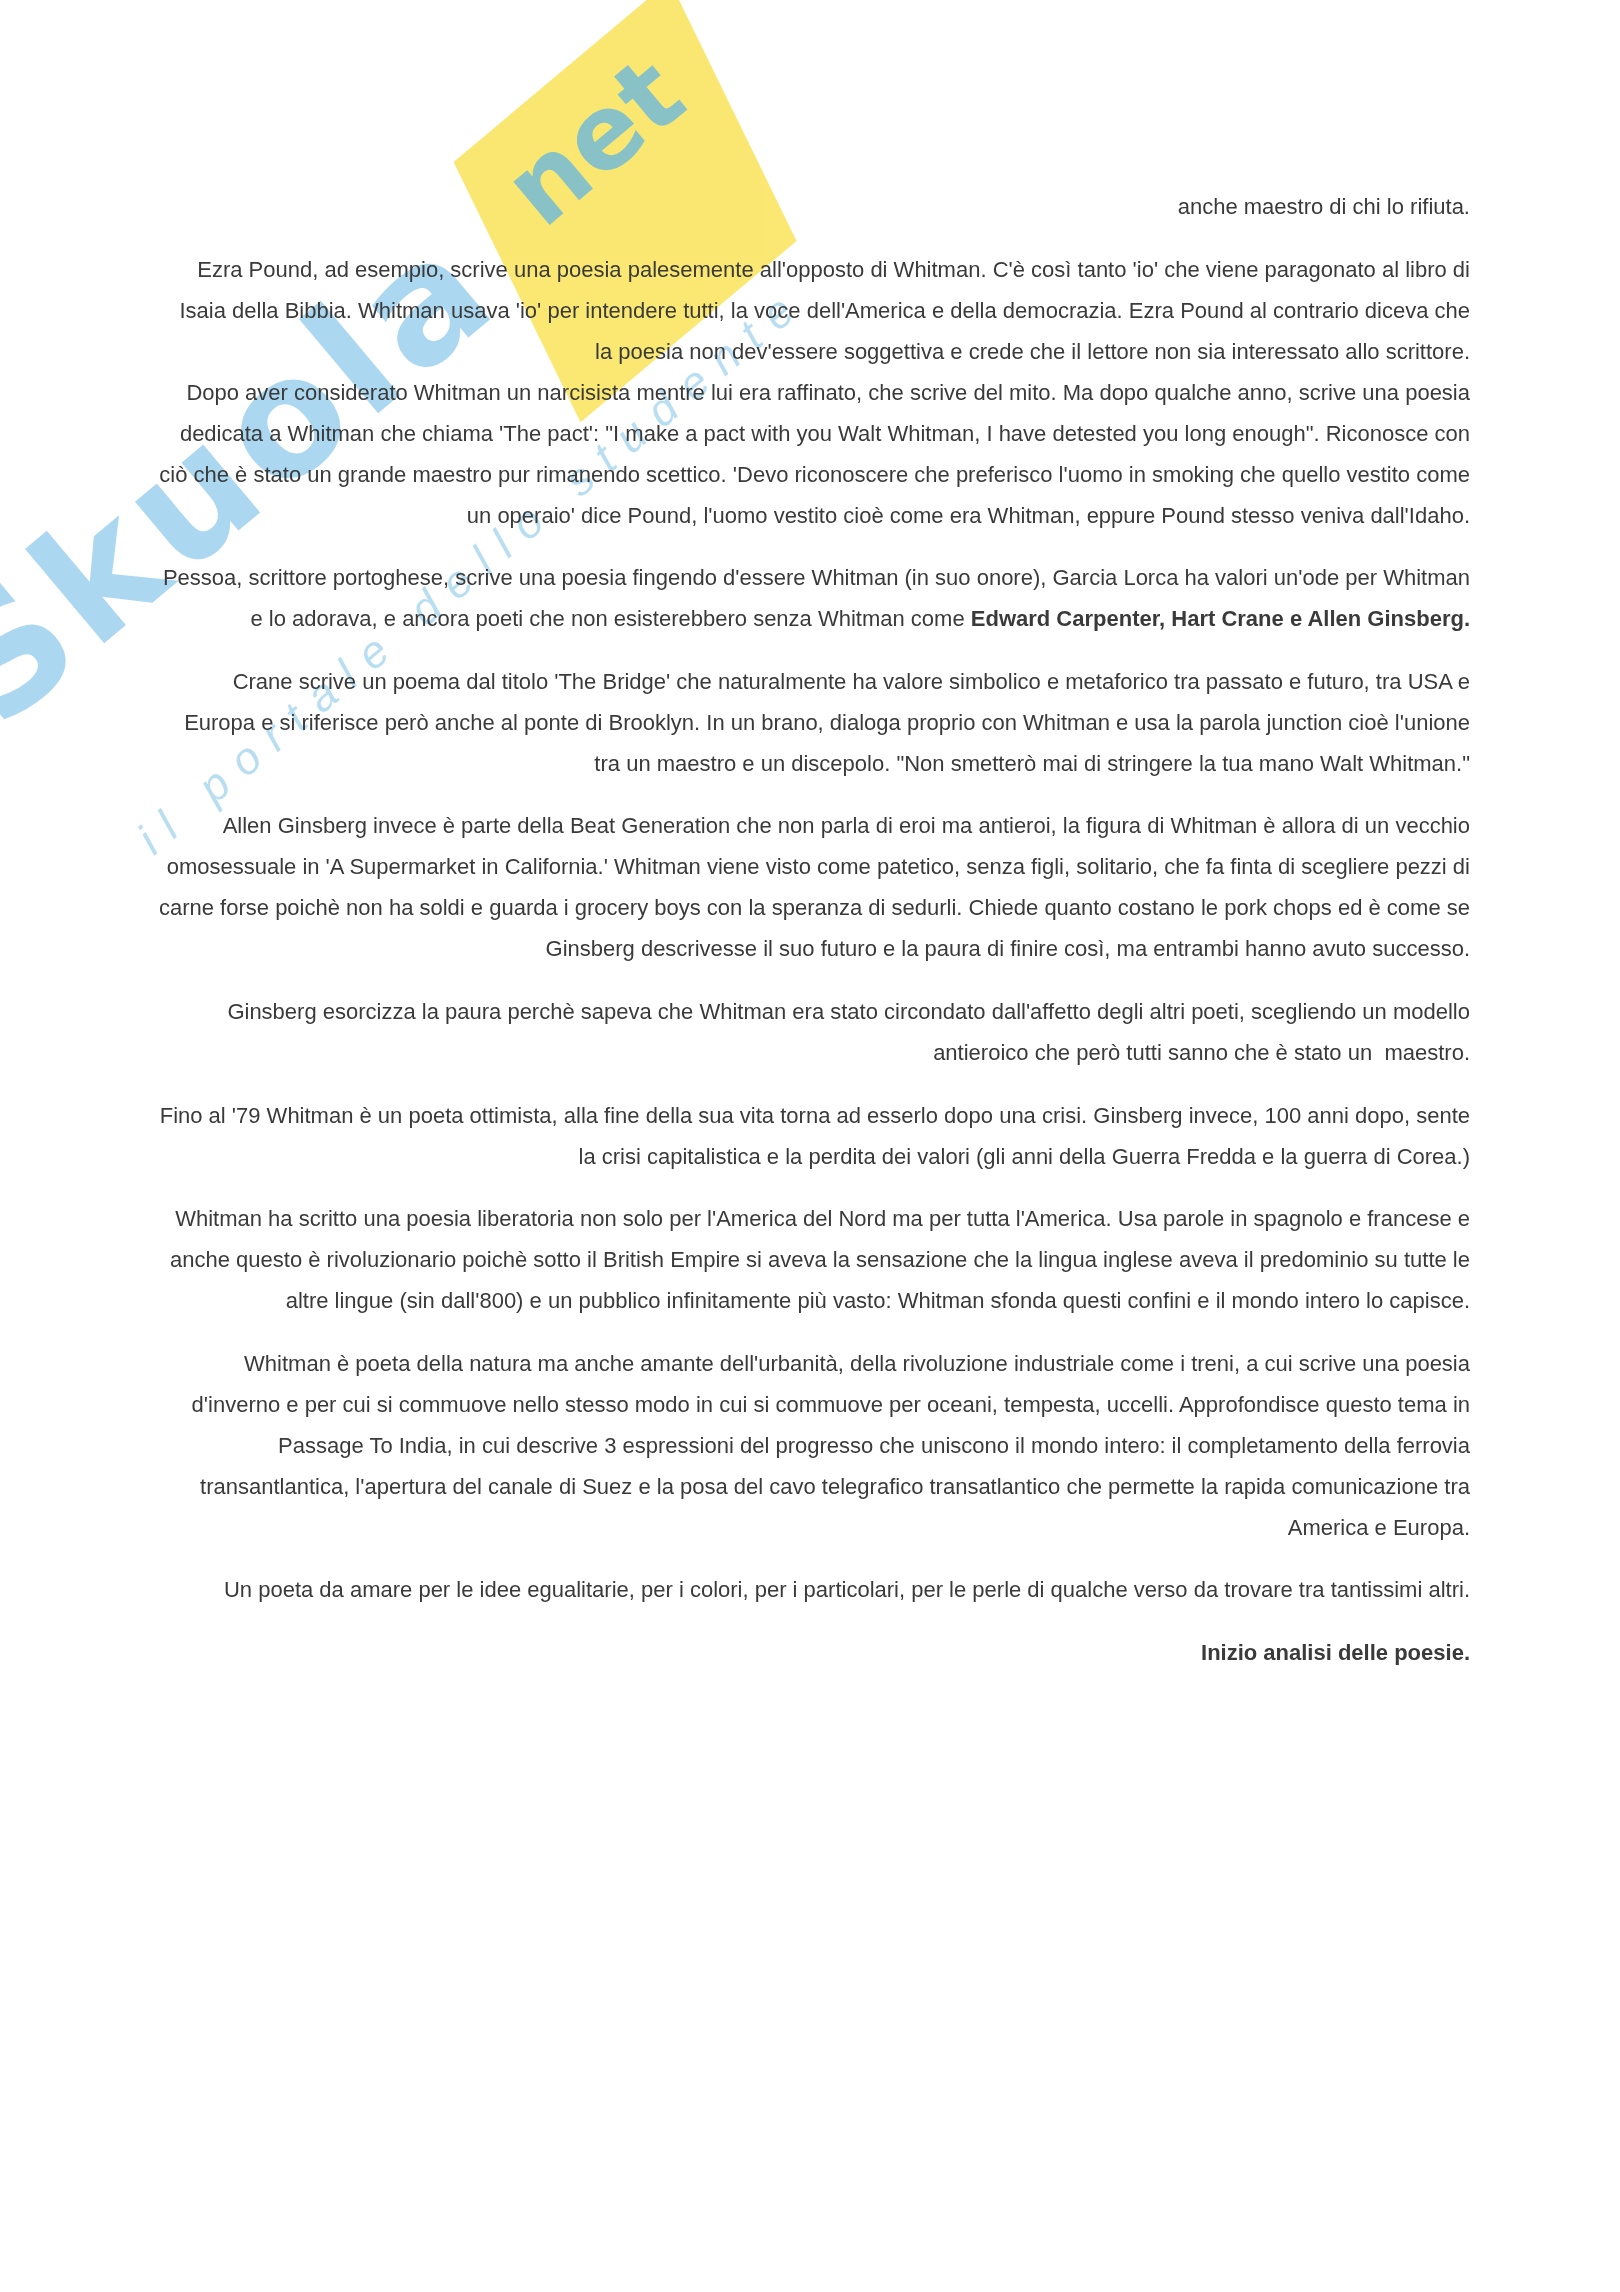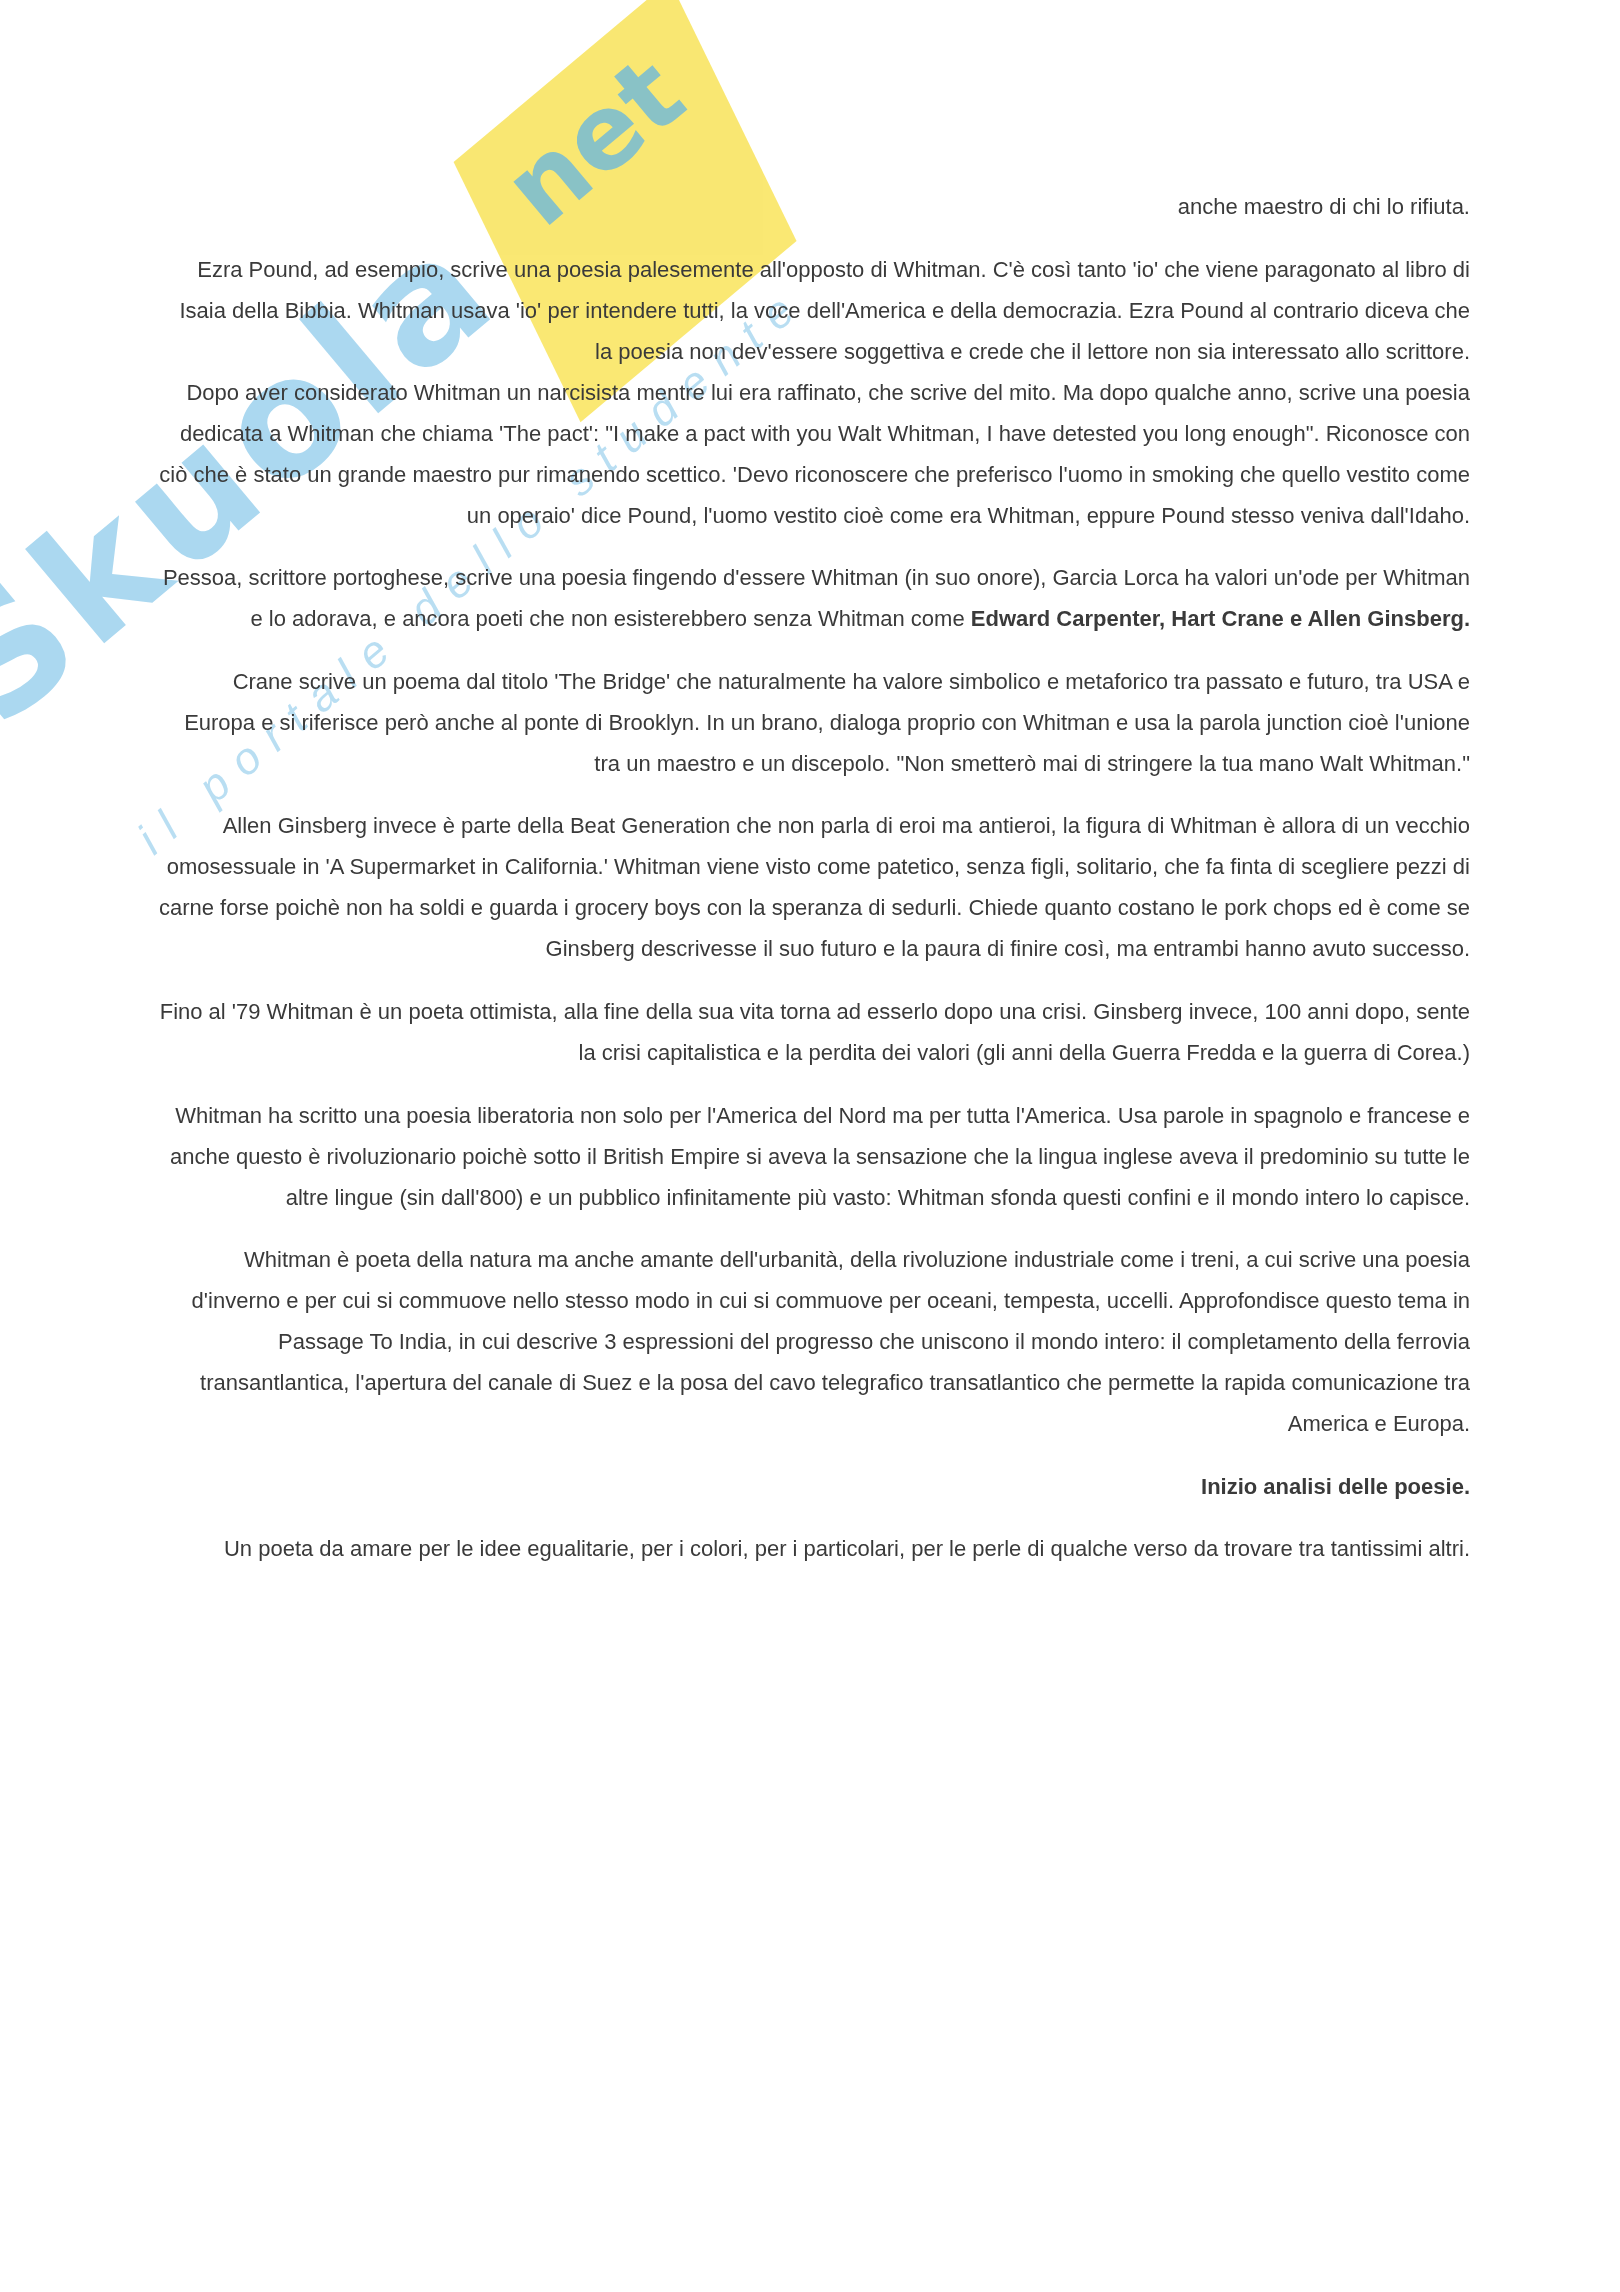--- a/index.html
+++ b/index.html
@@ -102,21 +102,22 @@
     <div class="wm-tagline">il portale dello studente</div>
   </div>
 
   <div class="content">
       <p class="para"><span class="run">anche maestro di chi lo rifiuta.</span></p>
       <p class="para"><span class="run">Ezra Pound, ad esempio, scrive una poesia palesemente all'opposto di Whitman. C'è così tanto 'io' che viene paragonato al libro di Isaia della Bibbia. Whitman usava 'io' per intendere tutti, la voce dell'America e della democrazia. Ezra Pound al contrario diceva che la poesia non dev'essere soggettiva e crede che il lettore non sia interessato allo scrittore.
 Dopo aver considerato Whitman un narcisista mentre lui era raffinato, che scrive del mito. Ma dopo qualche anno, scrive una poesia dedicata a Whitman che chiama 'The pact': "I make a pact with you Walt Whitman, I have detested you long enough". Riconosce con ciò che è stato un grande maestro pur rimanendo scettico. 'Devo riconoscere che preferisco l'uomo in smoking che quello vestito come un operaio' dice Pound, l'uomo vestito cioè come era Whitman, eppure Pound stesso veniva dall'Idaho.</span></p>
       <p class="para"><span class="run">Pessoa, scrittore portoghese, scrive una poesia fingendo d'essere Whitman (in suo onore), Garcia Lorca ha valori un'ode per Whitman e lo adorava, e ancora poeti che non esisterebbero senza Whitman come </span><span class="run bold">Edward Carpenter, Hart Crane e Allen Ginsberg.</span></p>
       <p class="para"><span class="run">Crane scrive un poema dal titolo 'The Bridge' che naturalmente ha valore simbolico e metaforico tra passato e futuro, tra USA e Europa e si riferisce però anche al ponte di Brooklyn. In un brano, dialoga proprio con Whitman e usa la parola junction cioè l'unione tra un maestro e un discepolo. "Non smetterò mai di stringere la tua mano Walt Whitman."</span></p>
       <p class="para"><span class="run">Allen Ginsberg invece è parte della Beat Generation che non parla di eroi ma antieroi, la figura di Whitman è allora di un vecchio omosessuale in 'A Supermarket in California.' Whitman viene visto come patetico, senza figli, solitario, che fa finta di scegliere pezzi di carne forse poichè non ha soldi e guarda i grocery boys con la speranza di sedurli. Chiede quanto costano le pork chops ed è come se Ginsberg descrivesse il suo futuro e la paura di finire così, ma entrambi hanno avuto successo.</span></p>
+      <p class="para"><span class="run">Ginsberg esorcizza la paura perchè sapeva che Whitman era stato circondato dall'affetto degli altri poeti, scegliendo un modello antieroico che però tutti sanno che è stato un  maestro.</span></p>
       <p class="para"><span class="run">Fino al '79 Whitman è un poeta ottimista, alla fine della sua vita torna ad esserlo dopo una crisi. Ginsberg invece, 100 anni dopo, sente la crisi capitalistica e la perdita dei valori (gli anni della Guerra Fredda e la guerra di Corea.)</span></p>
       <p class="para"><span class="run">Whitman ha scritto una poesia liberatoria non solo per l'America del Nord ma per tutta l'America. Usa parole in spagnolo e francese e anche questo è rivoluzionario poichè sotto il British Empire si aveva la sensazione che la lingua inglese aveva il predominio su tutte le altre lingue (sin dall'800) e un pubblico infinitamente più vasto: Whitman sfonda questi confini e il mondo intero lo capisce.</span></p>
       <p class="para"><span class="run">Whitman è poeta della natura ma anche amante dell'urbanità, della rivoluzione industriale come i treni, a cui scrive una poesia d'inverno e per cui si commuove nello stesso modo in cui si commuove per oceani, tempesta, uccelli. Approfondisce questo tema in Passage To India, in cui descrive 3 espressioni del progresso che uniscono il mondo intero: il completamento della ferrovia transantlantica, l'apertura del canale di Suez e la posa del cavo telegrafico transatlantico che permette la rapida comunicazione tra America e Europa.</span></p>
+      <p class="para"><span class="run">Un poeta da amare per le idee egualitarie, per i colori, per i particolari, per le perle di qualche verso da trovare tra tantissimi altri.</span></p>
       <p class="para"><span class="run bold">Inizio analisi delle poesie.</span></p>
-      <p class="para"><span class="run">Un poeta da amare per le idee egualitarie, per i colori, per i particolari, per le perle di qualche verso da trovare tra tantissimi altri.</span></p>
     </div>
 
 </div>
 
 
 </body></html>

